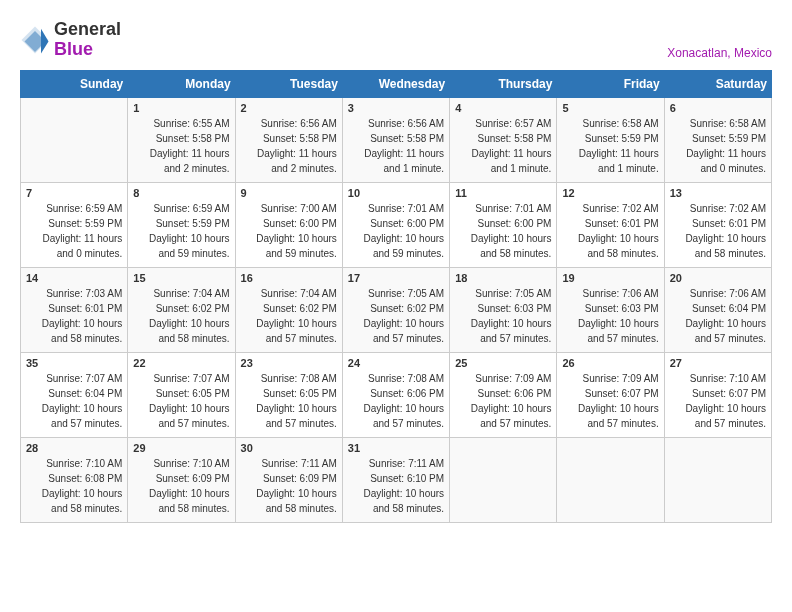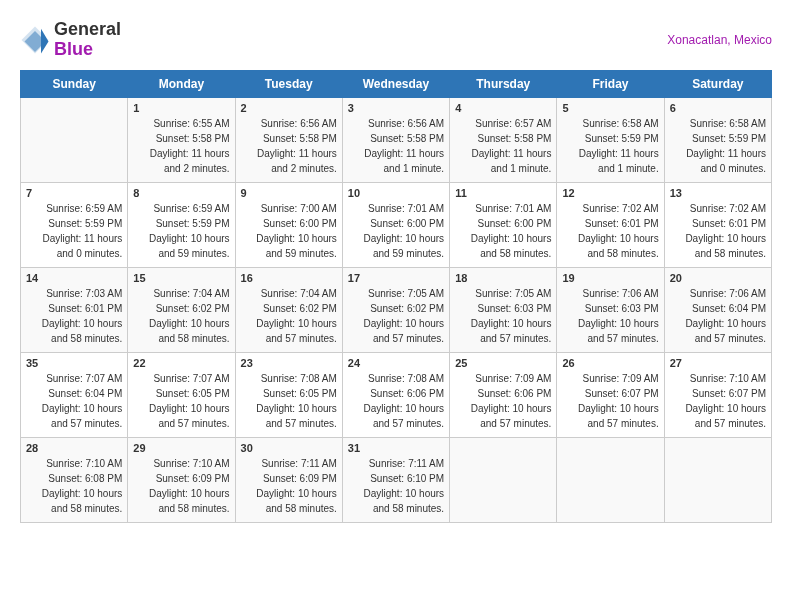--- a/index.html
+++ b/index.html
@@ -6,21 +6,21 @@
     body {
       font-family: Arial, sans-serif;
       background: #fff;
       width: 792px;
       min-height: 612px;
       padding: 20px;
     }
     .header {
       display: flex;
       justify-content: space-between;
-      align-items: center;
+      align-items: flex-end;
       margin-bottom: 10px;
     }
     .logo {
       display: flex;
       align-items: center;
     }
     .logo-text {
       display: flex;
       flex-direction: column;
       line-height: 1.1;
@@ -56,21 +56,21 @@
       width: 100%;
       border-collapse: collapse;
       table-layout: fixed;
     }
     thead tr th {
       background-color: #2e75b6;
       color: white;
       font-size: 12px;
       font-weight: bold;
       padding: 6px 4px;
-      text-align: center;
+      text-align: right;
       border: 1px solid #2e75b6;
     }
     tbody tr td {
       border: 1px solid #ccc;
       vertical-align: top;
       padding: 4px 5px;
       font-size: 10px;
       color: #333;
       height: 85px;
     }

